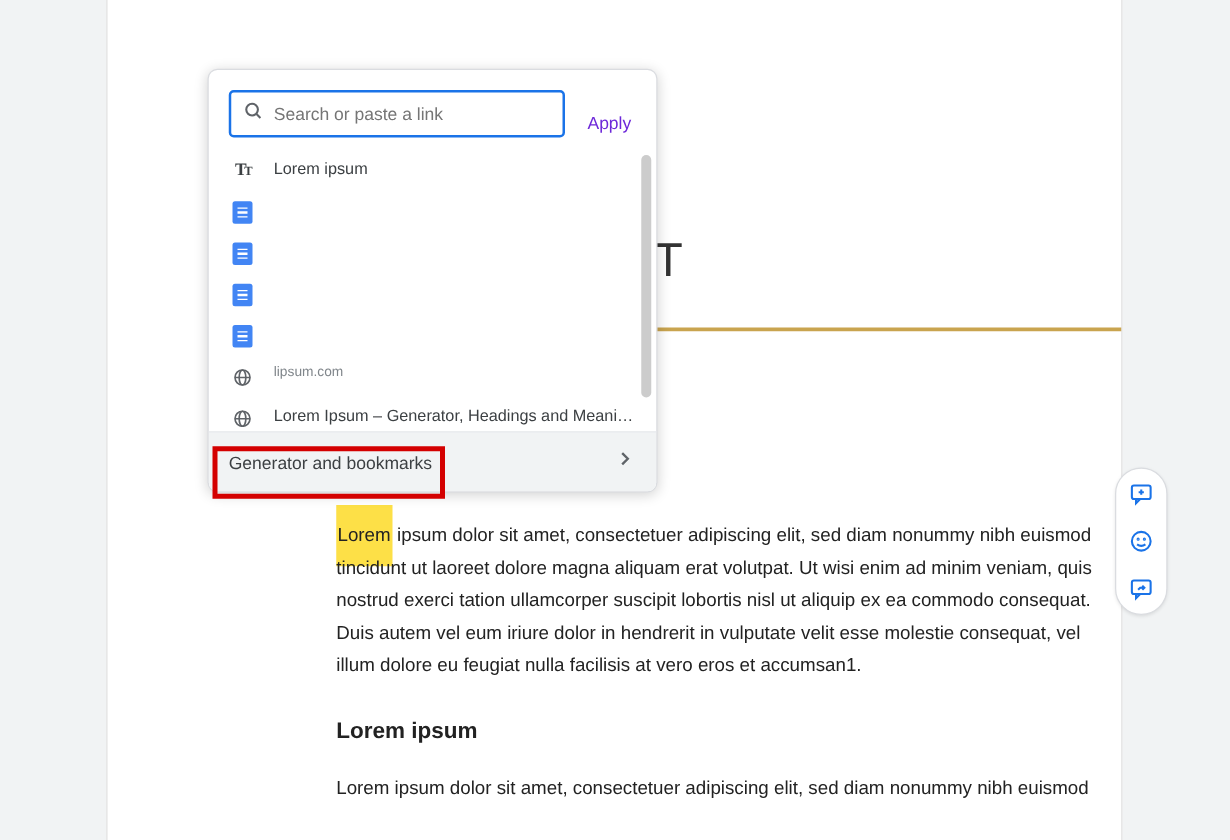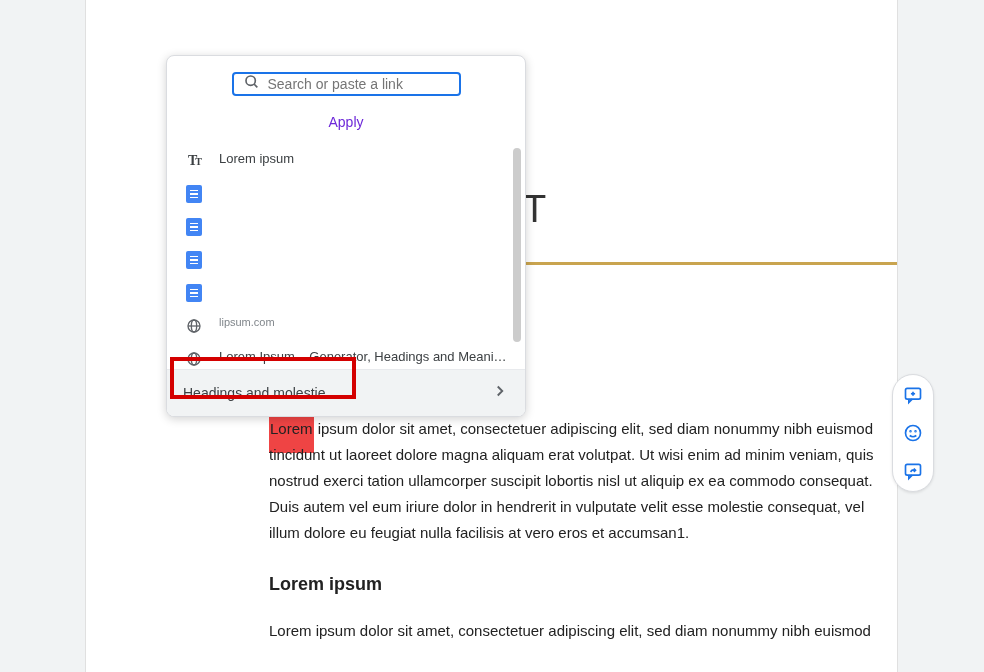--- a/index.html
+++ b/index.html
@@ -44,21 +44,21 @@
   .body-text {
     position: absolute;
     left: 183px;
     top: 416px;
     width: 627px;
     font-size: 15px;
     line-height: 26px;
     color: #222;
   }
   .hl {
-    background: #ef4444;
+    background: #fde047;
     padding: 16px 1px;
   }
   .subhead {
     position: absolute;
     left: 183px;
     top: 574px;
     font-size: 18px;
     font-weight: bold;
     color: #222;
   }
@@ -80,24 +80,23 @@
     width: 360px;
     background: #fff;
     border: 1px solid #dadce0;
     border-radius: 8px;
     box-shadow: 0 2px 10px rgba(0,0,0,0.18);
     overflow: hidden;
     font-family: 'Helvetica Neue', Arial, sans-serif;
   }
   .popup-top {
     display: flex;
-    align-items: center;
+    align-items: flex-end;
     padding: 16px 16px 10px 16px;
     gap: 14px;
-    flex-direction: column;
   }
   .search-box {
     flex: 1;
     display: flex;
     align-items: center;
     border: 2px solid #1a73e8;
     border-radius: 4px;
     height: 38px;
     padding: 0 10px;
     gap: 8px;
@@ -359,21 +358,21 @@
         <div class="row-text">
           <div class="row-title">Lorem Ipsum – Generator, Headings and Meaning</div>
         </div>
       </div>
 
     </div>
     <div class="scrollbar-track"></div>
   </div>
 
   <div class="bottom-row">
-    <span class="bottom-label">Headings and molestie</span>
+    <span class="bottom-label">Generator and bookmarks</span>
     <span class="chev">
       <svg width="18" height="18" viewBox="0 0 24 24" fill="none" stroke="#5f6368" stroke-width="2.5">
           <polyline points="9 6 15 12 9 18"></polyline>
         </svg>
     </span>
   </div>
 </div>
 
 <div class="red-box"></div>
 

